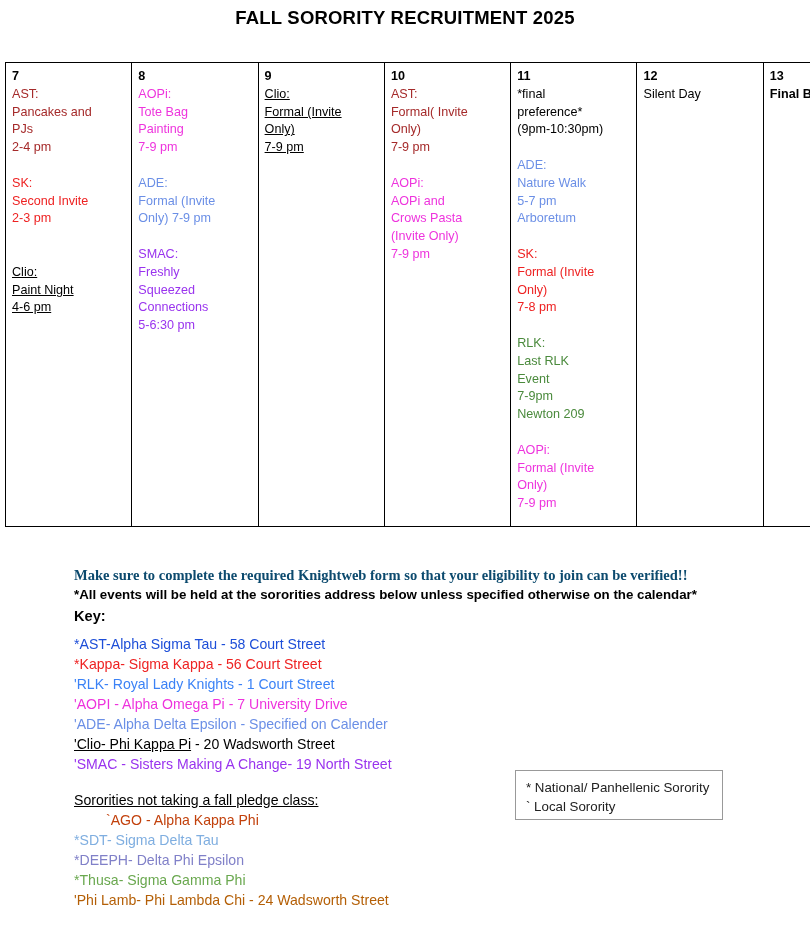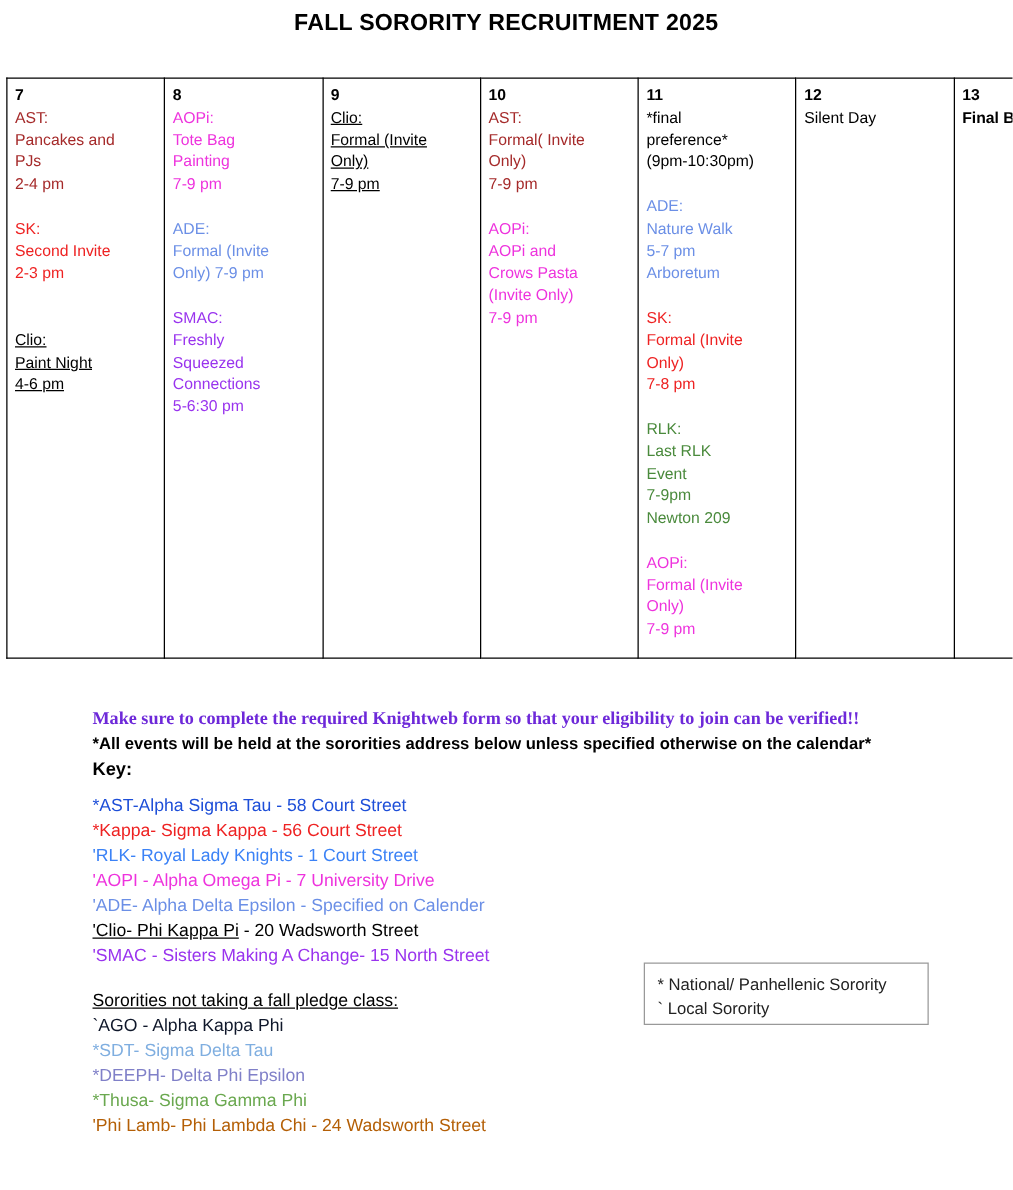--- a/index.html
+++ b/index.html
@@ -76,21 +76,21 @@
   }
 
   
   .notice-red {
     position: absolute;
     left: 74px;
     top: 567px;
     font-family: "Liberation Serif", serif;
     font-weight: bold;
     font-size: 14.5px;
-    color: #6d28d9;
+    color: #0c4a6e;
     white-space: nowrap;
   }
   .notice-black {
     position: absolute;
     left: 74px;
     top: 587px;
     font-size: 13.3px;
     font-weight: bold;
     color: #000000;
     white-space: nowrap;
@@ -130,21 +130,21 @@
   .nolist-head {
     color: #000000;
     text-decoration: underline;
   }
 
   
   .legendbox {
     position: absolute;
     left: 515px;
     top: 770px;
-    width: 228px;
+    width: 208px;
     height: 50px;
     border: 1.4px solid #999999;
     background: #ffffff;
     padding: 8px 0 0 10px;
     box-sizing: border-box;
     font-size: 13.3px;
     line-height: 18.5px;
     color: #222222;
   }
   .legendbox div { white-space: nowrap; }
@@ -254,27 +254,27 @@
   <div class="notice-black">*All events will be held at the sororities address below unless specified otherwise on the calendar*</div>
   <div class="key-label">Key:</div>
 
   <div class="keylist" id="keylist">
       <div style="color: #1d4ed8;">*AST-Alpha Sigma Tau - 58 Court Street</div>
       <div style="color: rgb(238, 34, 34);">*Kappa- Sigma Kappa - 56 Court Street</div>
       <div style="color: #3b82f6;">'RLK- Royal Lady Knights - 1 Court Street</div>
       <div style="color: rgb(238, 51, 221);">'AOPI - Alpha Omega Pi - 7 University Drive</div>
       <div style="color: rgb(107, 143, 230);">'ADE- Alpha Delta Epsilon - Specified on Calender</div>
       <div style="color: rgb(0, 0, 0);"><span style="text-decoration: underline;">'Clio- Phi Kappa Pi</span><span> - 20 Wadsworth Street</span></div>
-      <div style="color: rgb(153, 51, 238);">'SMAC - Sisters Making A Change- 15 North Street</div>
+      <div style="color: rgb(153, 51, 238);">'SMAC - Sisters Making A Change- 19 North Street</div>
     </div>
 
   <div class="nolist">
     <div class="nolist-head">Sororities not taking a fall pledge class:</div>
     <div id="nolist-items">
-        <div style="color: #0f172a;">`AGO - Alpha Kappa Phi</div>
+        <div style="color: #c2410c; margin-left: 32px;">`AGO - Alpha Kappa Phi</div>
         <div style="color: rgb(127, 174, 224);">*SDT- Sigma Delta Tau</div>
         <div style="color: rgb(128, 128, 200);">*DEEPH- Delta Phi Epsilon</div>
         <div style="color: rgb(106, 168, 79);">*Thusa- Sigma Gamma Phi</div>
         <div style="color: rgb(180, 95, 6);">'Phi Lamb- Phi Lambda Chi - 24 Wadsworth Street</div>
       </div>
   </div>
 
   <div class="legendbox">
     <div>* National/ Panhellenic Sorority</div>
     <div>` Local Sorority</div>

